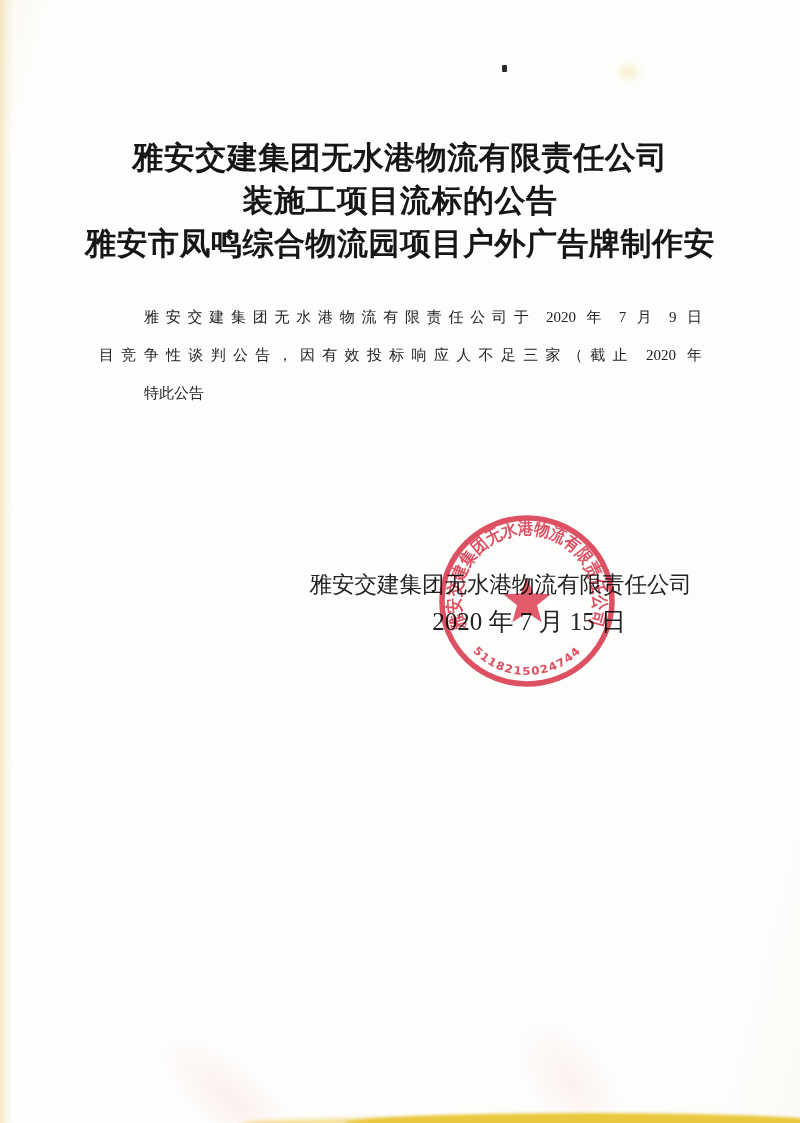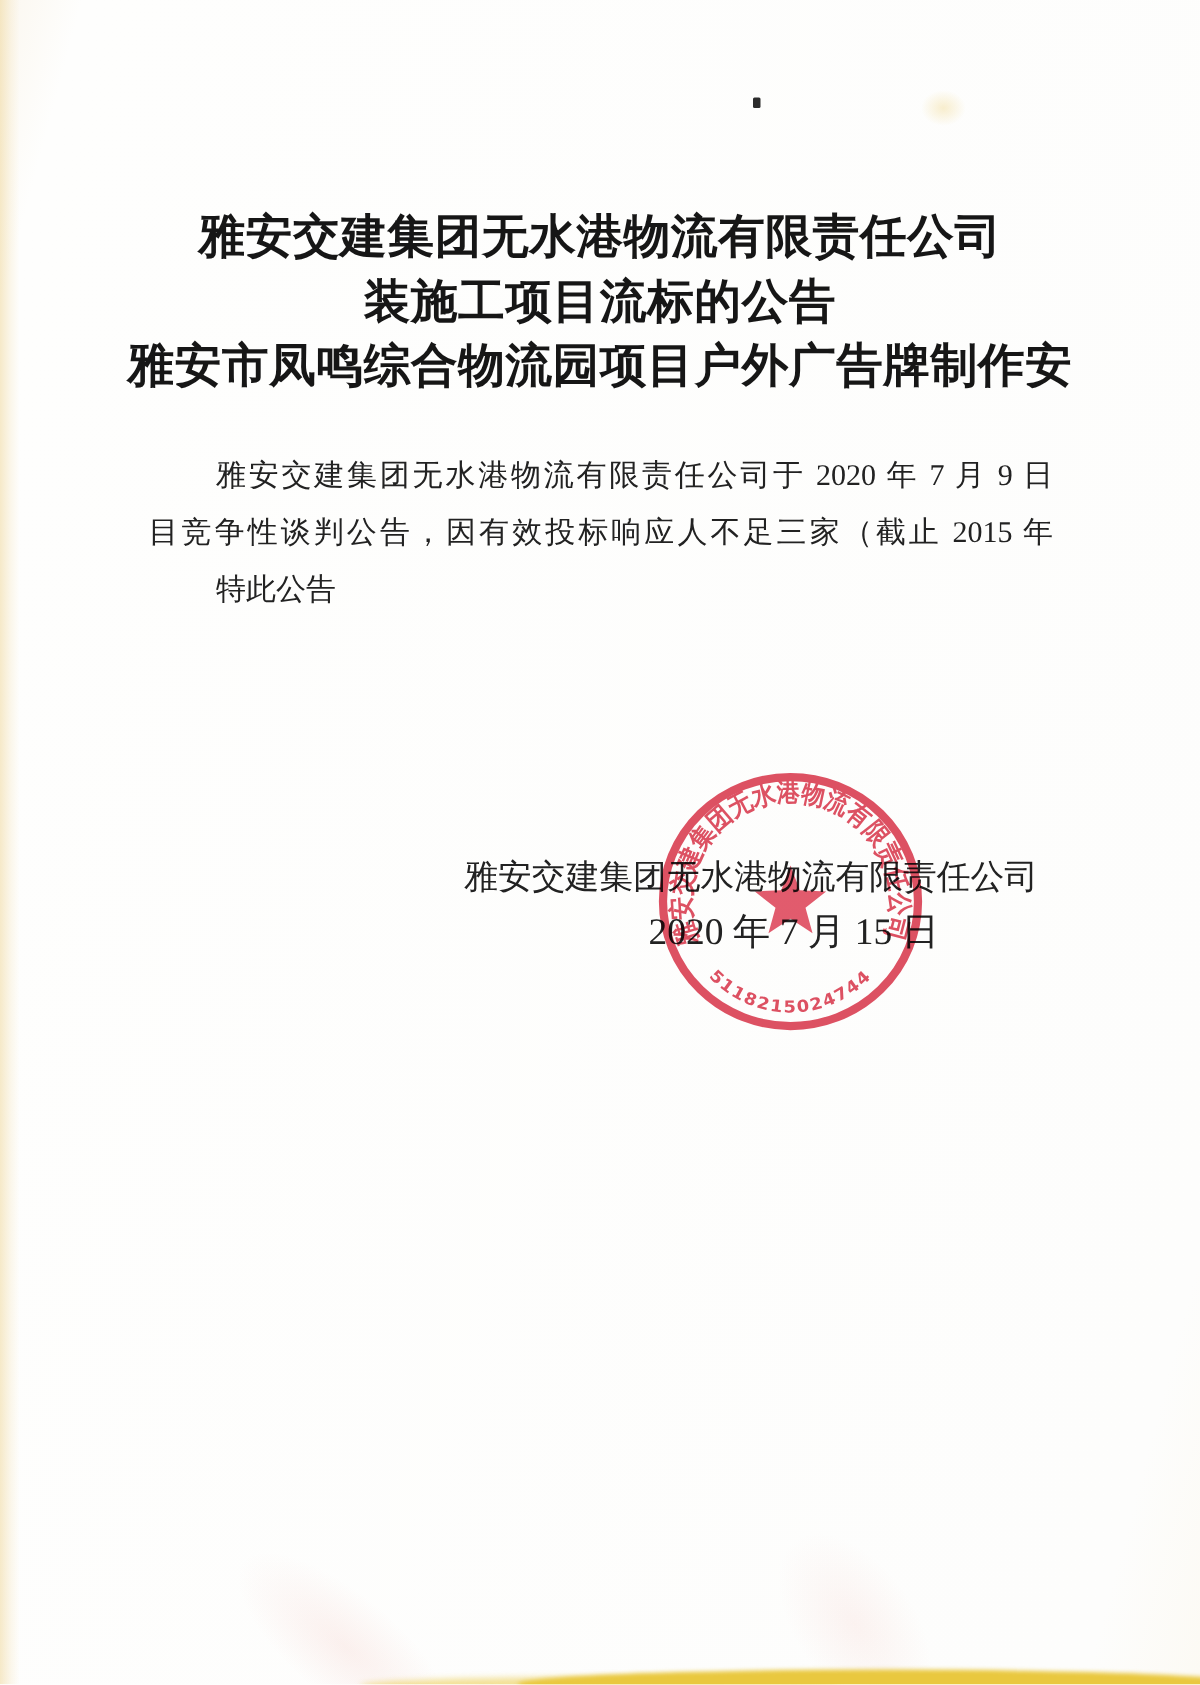--- a/index.html
+++ b/index.html
@@ -45,21 +45,21 @@
     transform: rotate(55deg);
   }
   
   .doc-title {
     position: absolute; top: 136px; left: 0; width: 800px;
     text-align: center; font-size: 31px; font-weight: bold;
     line-height: 43px; letter-spacing: 0.5px; color: #161616;
   }
   .doc-body {
     position: absolute; top: 298px; left: 99px; width: 603px;
-    font-size: 20px; line-height: 38px; color: #222;
+    font-size: 15px; line-height: 38px; color: #222;
   }
   .doc-body .jline { text-align: justify; text-align-last: justify; }
   .doc-body .indent { padding-left: 45px; box-sizing: border-box; }
   .signature {
     position: absolute; top: 570px; left: 100px; right: 108px;
     text-align: right; font-size: 22.5px; line-height: 30px; color: #222;
   }
   .signature .sig-date { margin-top: 7px; padding-right: 66px; font-size: 25px; }
   
   .seal {
@@ -77,21 +77,21 @@
   <div class="cream-spot"></div>
 
   <div class="doc-title">
     <div>雅安交建集团无水港物流有限责任公司</div>
     <div>装施工项目流标的公告</div>
     <div>雅安市凤鸣综合物流园项目户外广告牌制作安</div>
   </div>
 
   <div class="doc-body">
     <div class="jline indent">雅安交建集团无水港物流有限责任公司于 2020 年 7 月 9 日</div>
-    <div class="jline">目竞争性谈判公告，因有效投标响应人不足三家（截止 2015 年</div>
+    <div class="jline">目竞争性谈判公告，因有效投标响应人不足三家（截止 2020 年</div>
     <div class="indent">特此公告</div>
   </div>
 
   <div class="signature">
     <div class="sig-company">雅安交建集团无水港物流有限责任公司</div>
     <div class="sig-date">2020 年 7 月 15 日</div>
   </div>
 
   <svg class="seal" viewBox="0 0 190 190" xmlns="http://www.w3.org/2000/svg">
     <defs>

